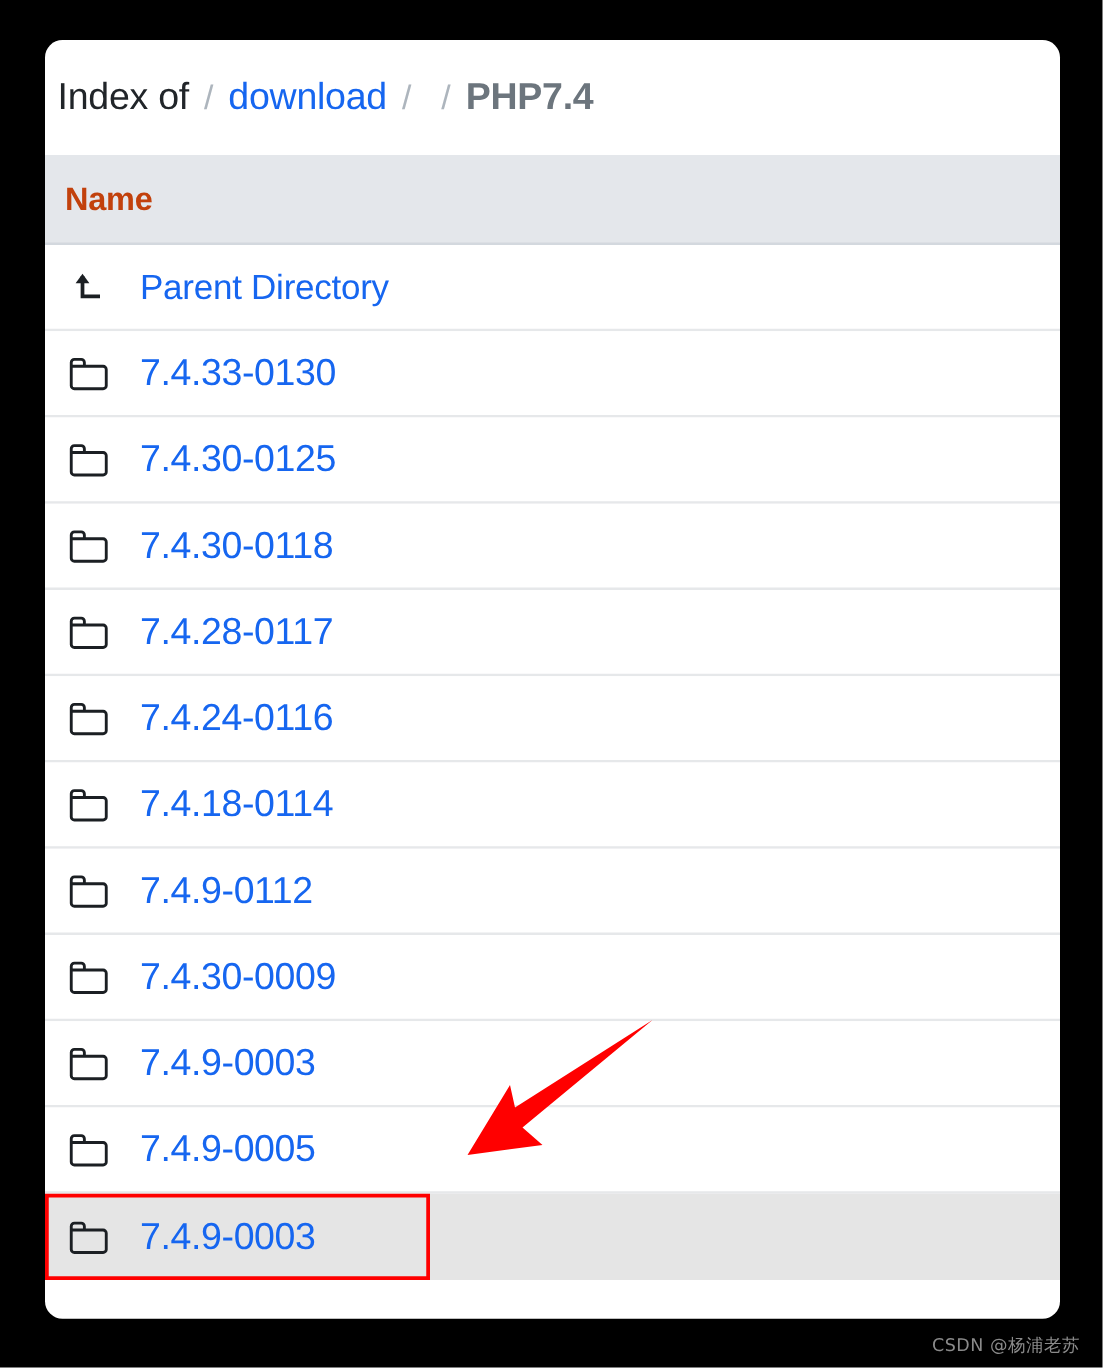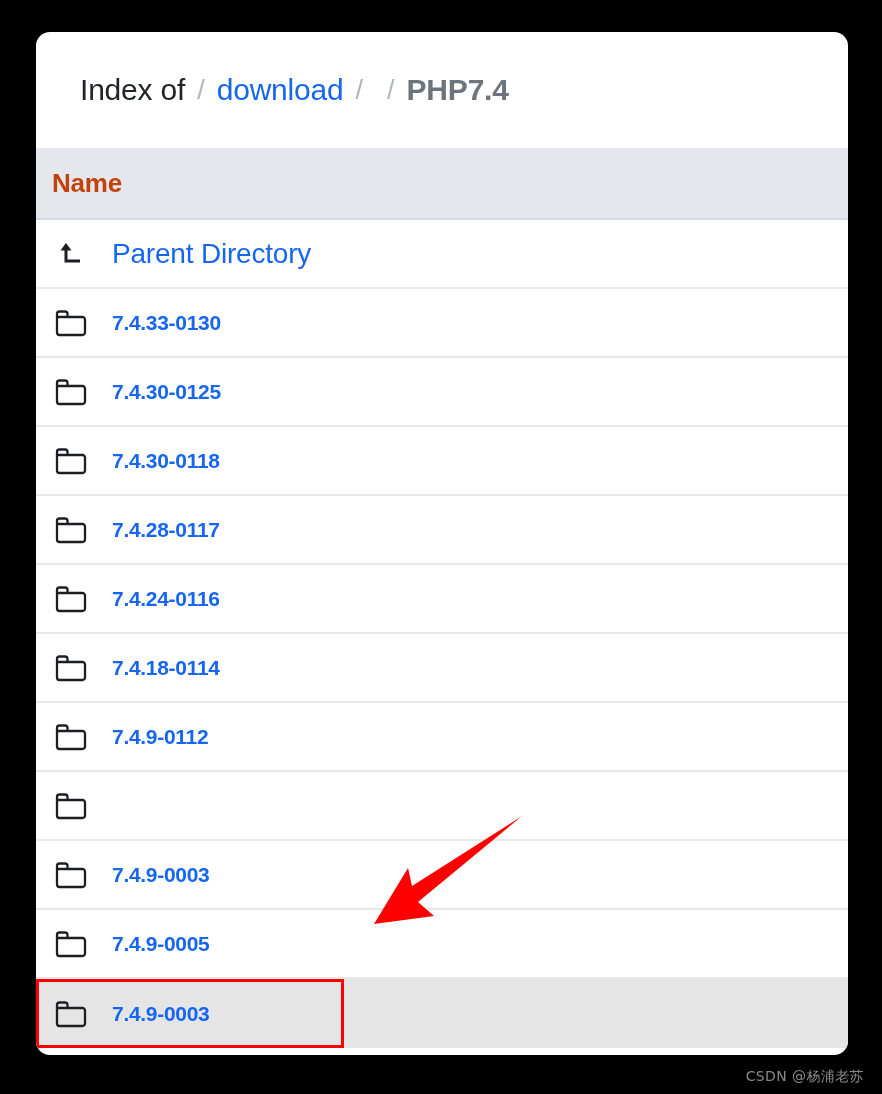--- a/index.html
+++ b/index.html
@@ -22,24 +22,24 @@
     top: 32px;
     width: 812px;
     height: 1023px;
     background: #ffffff;
     border-radius: 14px;
     overflow: hidden;
   }
 
   
   .breadcrumb {
-    height: 116px;
-    display: flex;
-    align-items: center;
-    padding: 0 44px;
+    height: 92px;
+    display: flex;
+    align-items: center;
+    padding: 0 10px;
     box-sizing: border-box;
     white-space: nowrap;
   }
   .crumb-title {
     font-size: 30px;
     color: #212529;
     font-weight: 400;
     letter-spacing: -0.2px;
   }
   .crumb-sep {
@@ -111,22 +111,22 @@
   }
 
   .row-icon {
     width: 46px;
     min-width: 46px;
     display: flex;
     align-items: center;
     justify-content: center;
   }
   .row-label {
-    font-size: 21px;
-    font-weight: 700;
+    font-size: 30px;
+    font-weight: 400;
     color: #1666f0;
     text-decoration: none;
     letter-spacing: -0.3px;
     margin-left: 18px;
   }
   .row-label.parent {
     font-weight: 400;
     font-size: 28px;
     letter-spacing: -0.2px;
   }
@@ -243,20 +243,21 @@
       </span>
       <a class="row-label" href="#">7.4.9-0112</a>
     </div>
 
     <div class="row">
       <span class="row-icon">
         <svg width="34" height="30" viewBox="0 0 34 30">
           <path d="M3 9.5 L3 24.5 A2.5 2.5 0 0 0 5.5 27 L28.5 27 A2.5 2.5 0 0 0 31 24.5 L31 11.5 A2.5 2.5 0 0 0 28.5 9 L3 9 M3 9.5 L3 6 A2.5 2.5 0 0 1 5.5 3.5 L11 3.5 A2.5 2.5 0 0 1 13.5 6 L13.5 9" fill="none" stroke="#1b1f23" stroke-width="2.3" stroke-linejoin="round" stroke-linecap="round"></path>
         </svg>
       </span>
+      <a class="row-label" href="#">7.4.30-0009</a>
     </div>
 
     <div class="row">
       <span class="row-icon">
         <svg width="34" height="30" viewBox="0 0 34 30">
           <path d="M3 9.5 L3 24.5 A2.5 2.5 0 0 0 5.5 27 L28.5 27 A2.5 2.5 0 0 0 31 24.5 L31 11.5 A2.5 2.5 0 0 0 28.5 9 L3 9 M3 9.5 L3 6 A2.5 2.5 0 0 1 5.5 3.5 L11 3.5 A2.5 2.5 0 0 1 13.5 6 L13.5 9" fill="none" stroke="#1b1f23" stroke-width="2.3" stroke-linejoin="round" stroke-linecap="round"></path>
         </svg>
       </span>
       <a class="row-label" href="#">7.4.9-0003</a>
     </div>

